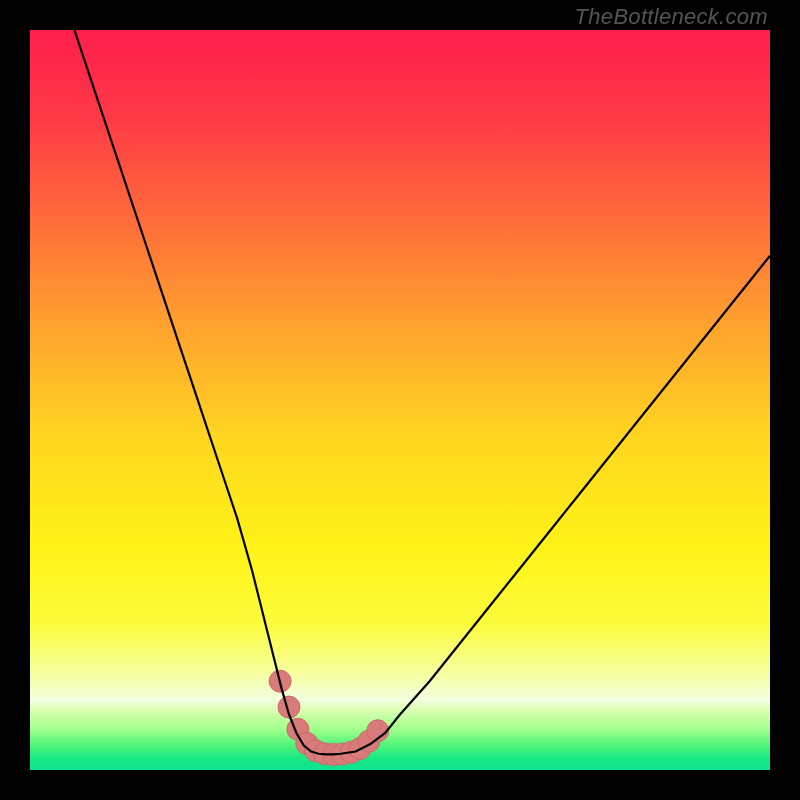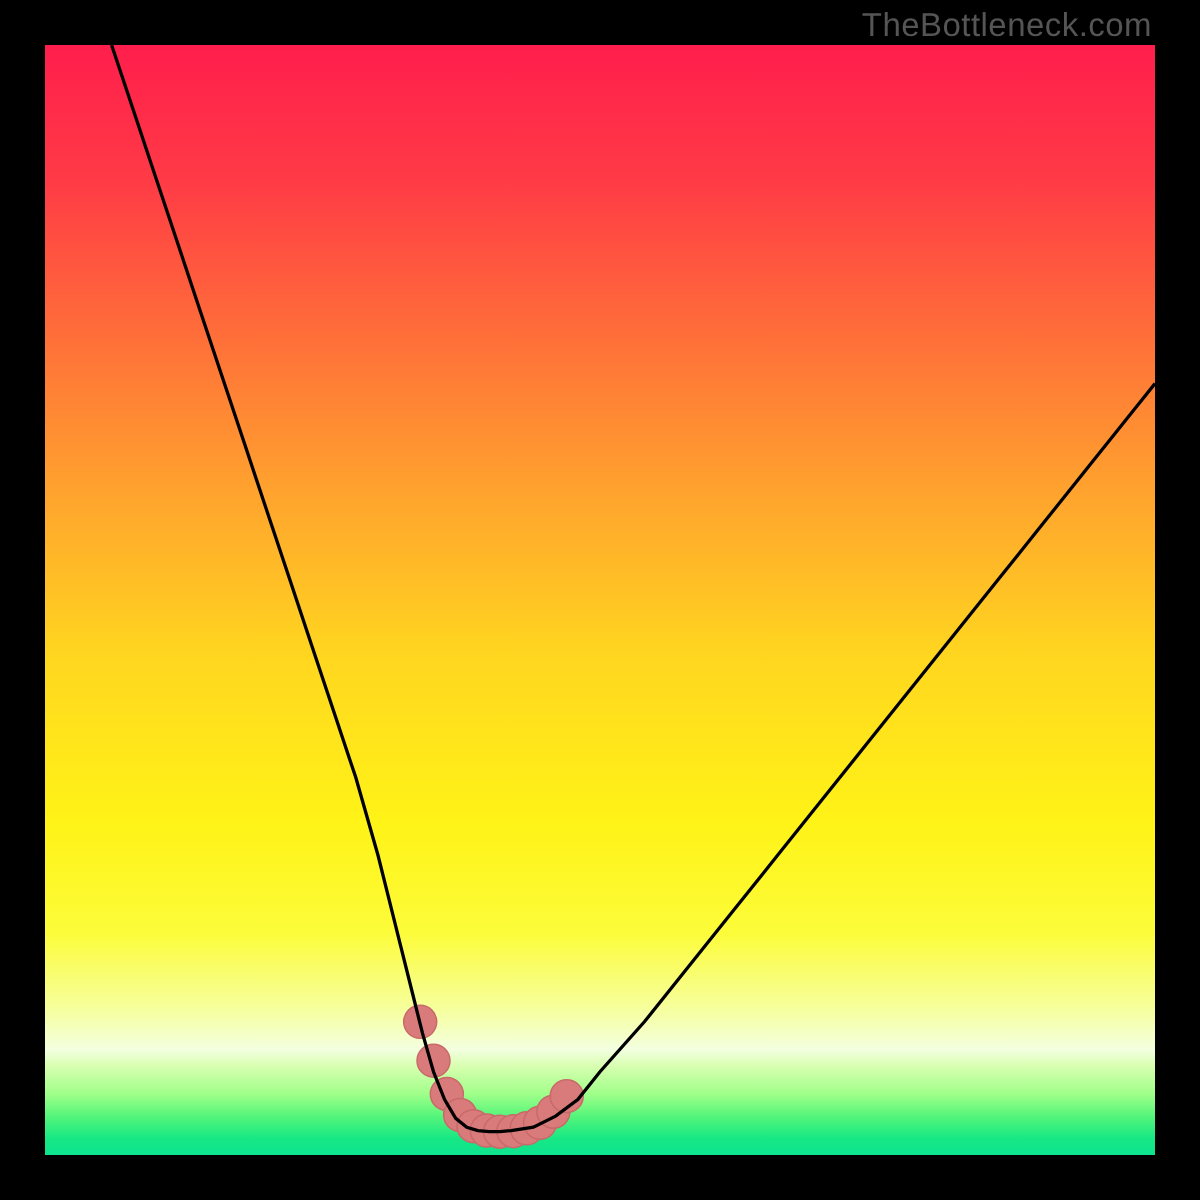--- a/index.html
+++ b/index.html
@@ -2,20 +2,21 @@
 <html><head>
 <meta charset="utf-8">
 <style>
   * { margin: 0; padding: 0; box-sizing: border-box; }
   html, body { width: 800px; height: 800px; overflow: hidden; background: #000; }
   .frame {
     position: absolute;
     left: 0; top: 0;
     width: 800px; height: 800px;
     background: #000;
+    font-style: italic;
   }
   .plot-area {
     position: absolute;
     left: 30px;
     top: 30px;
     width: 740px;
     height: 740px;
     overflow: hidden;
   }
   .watermark {

